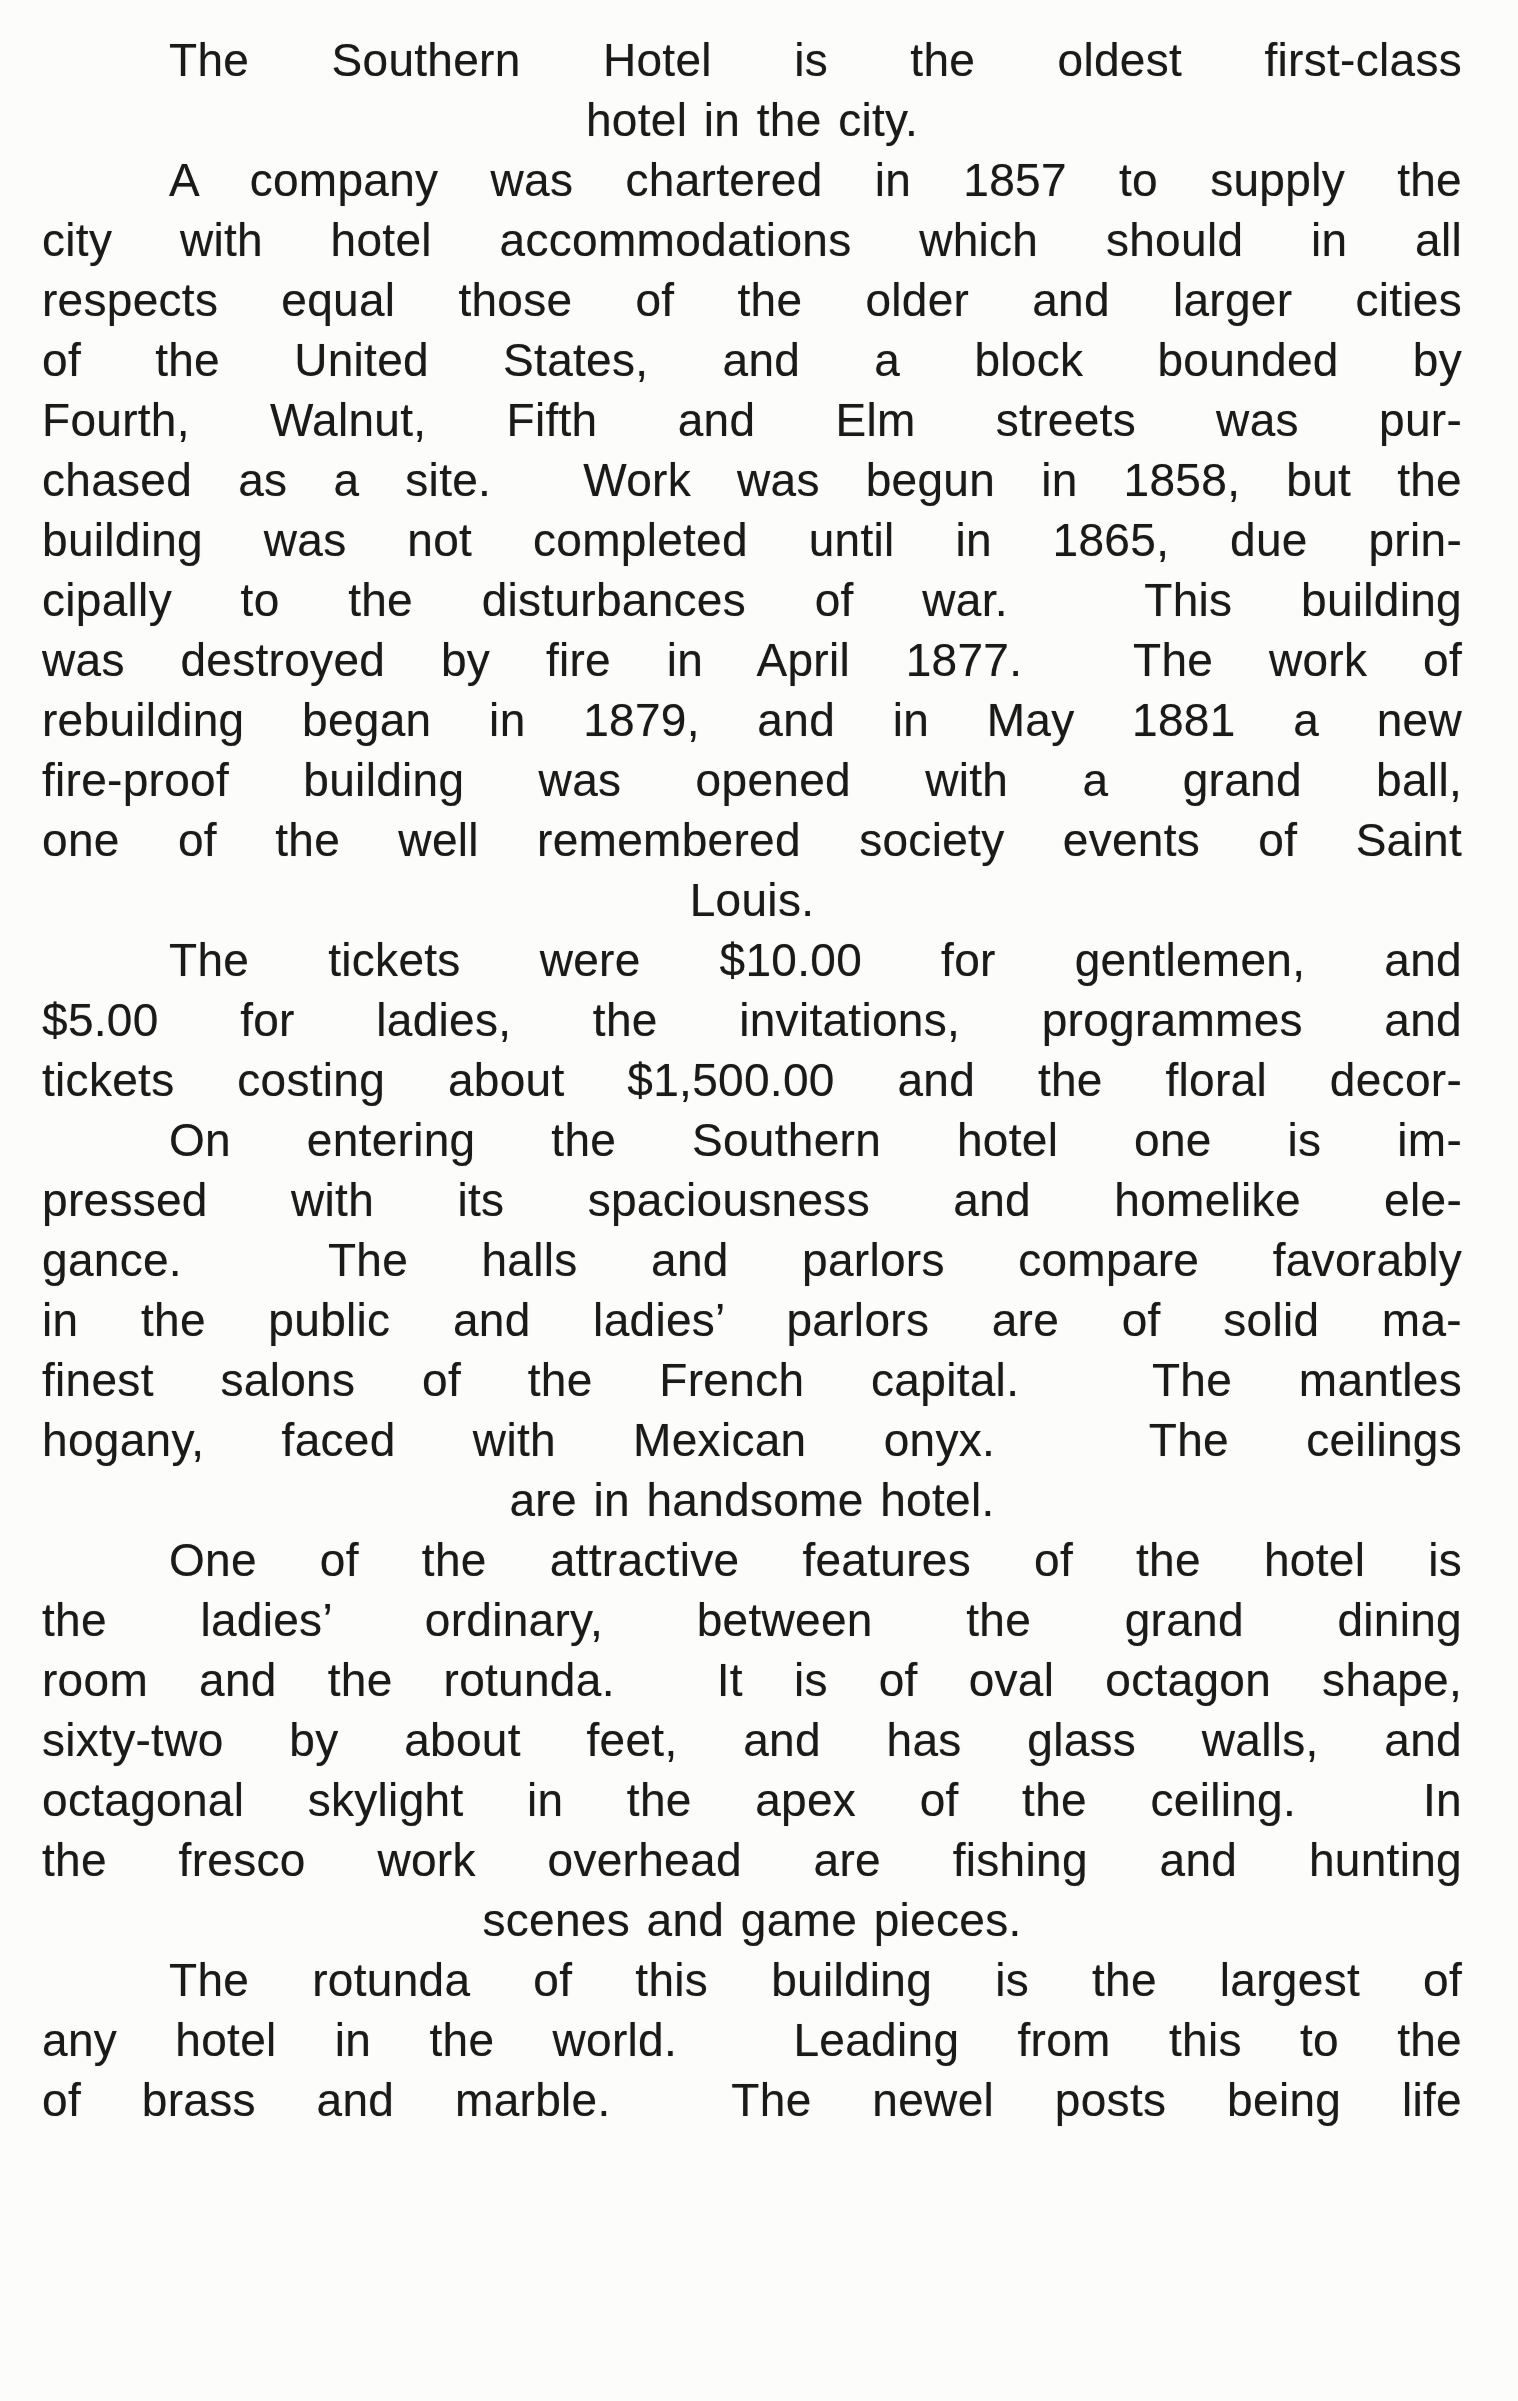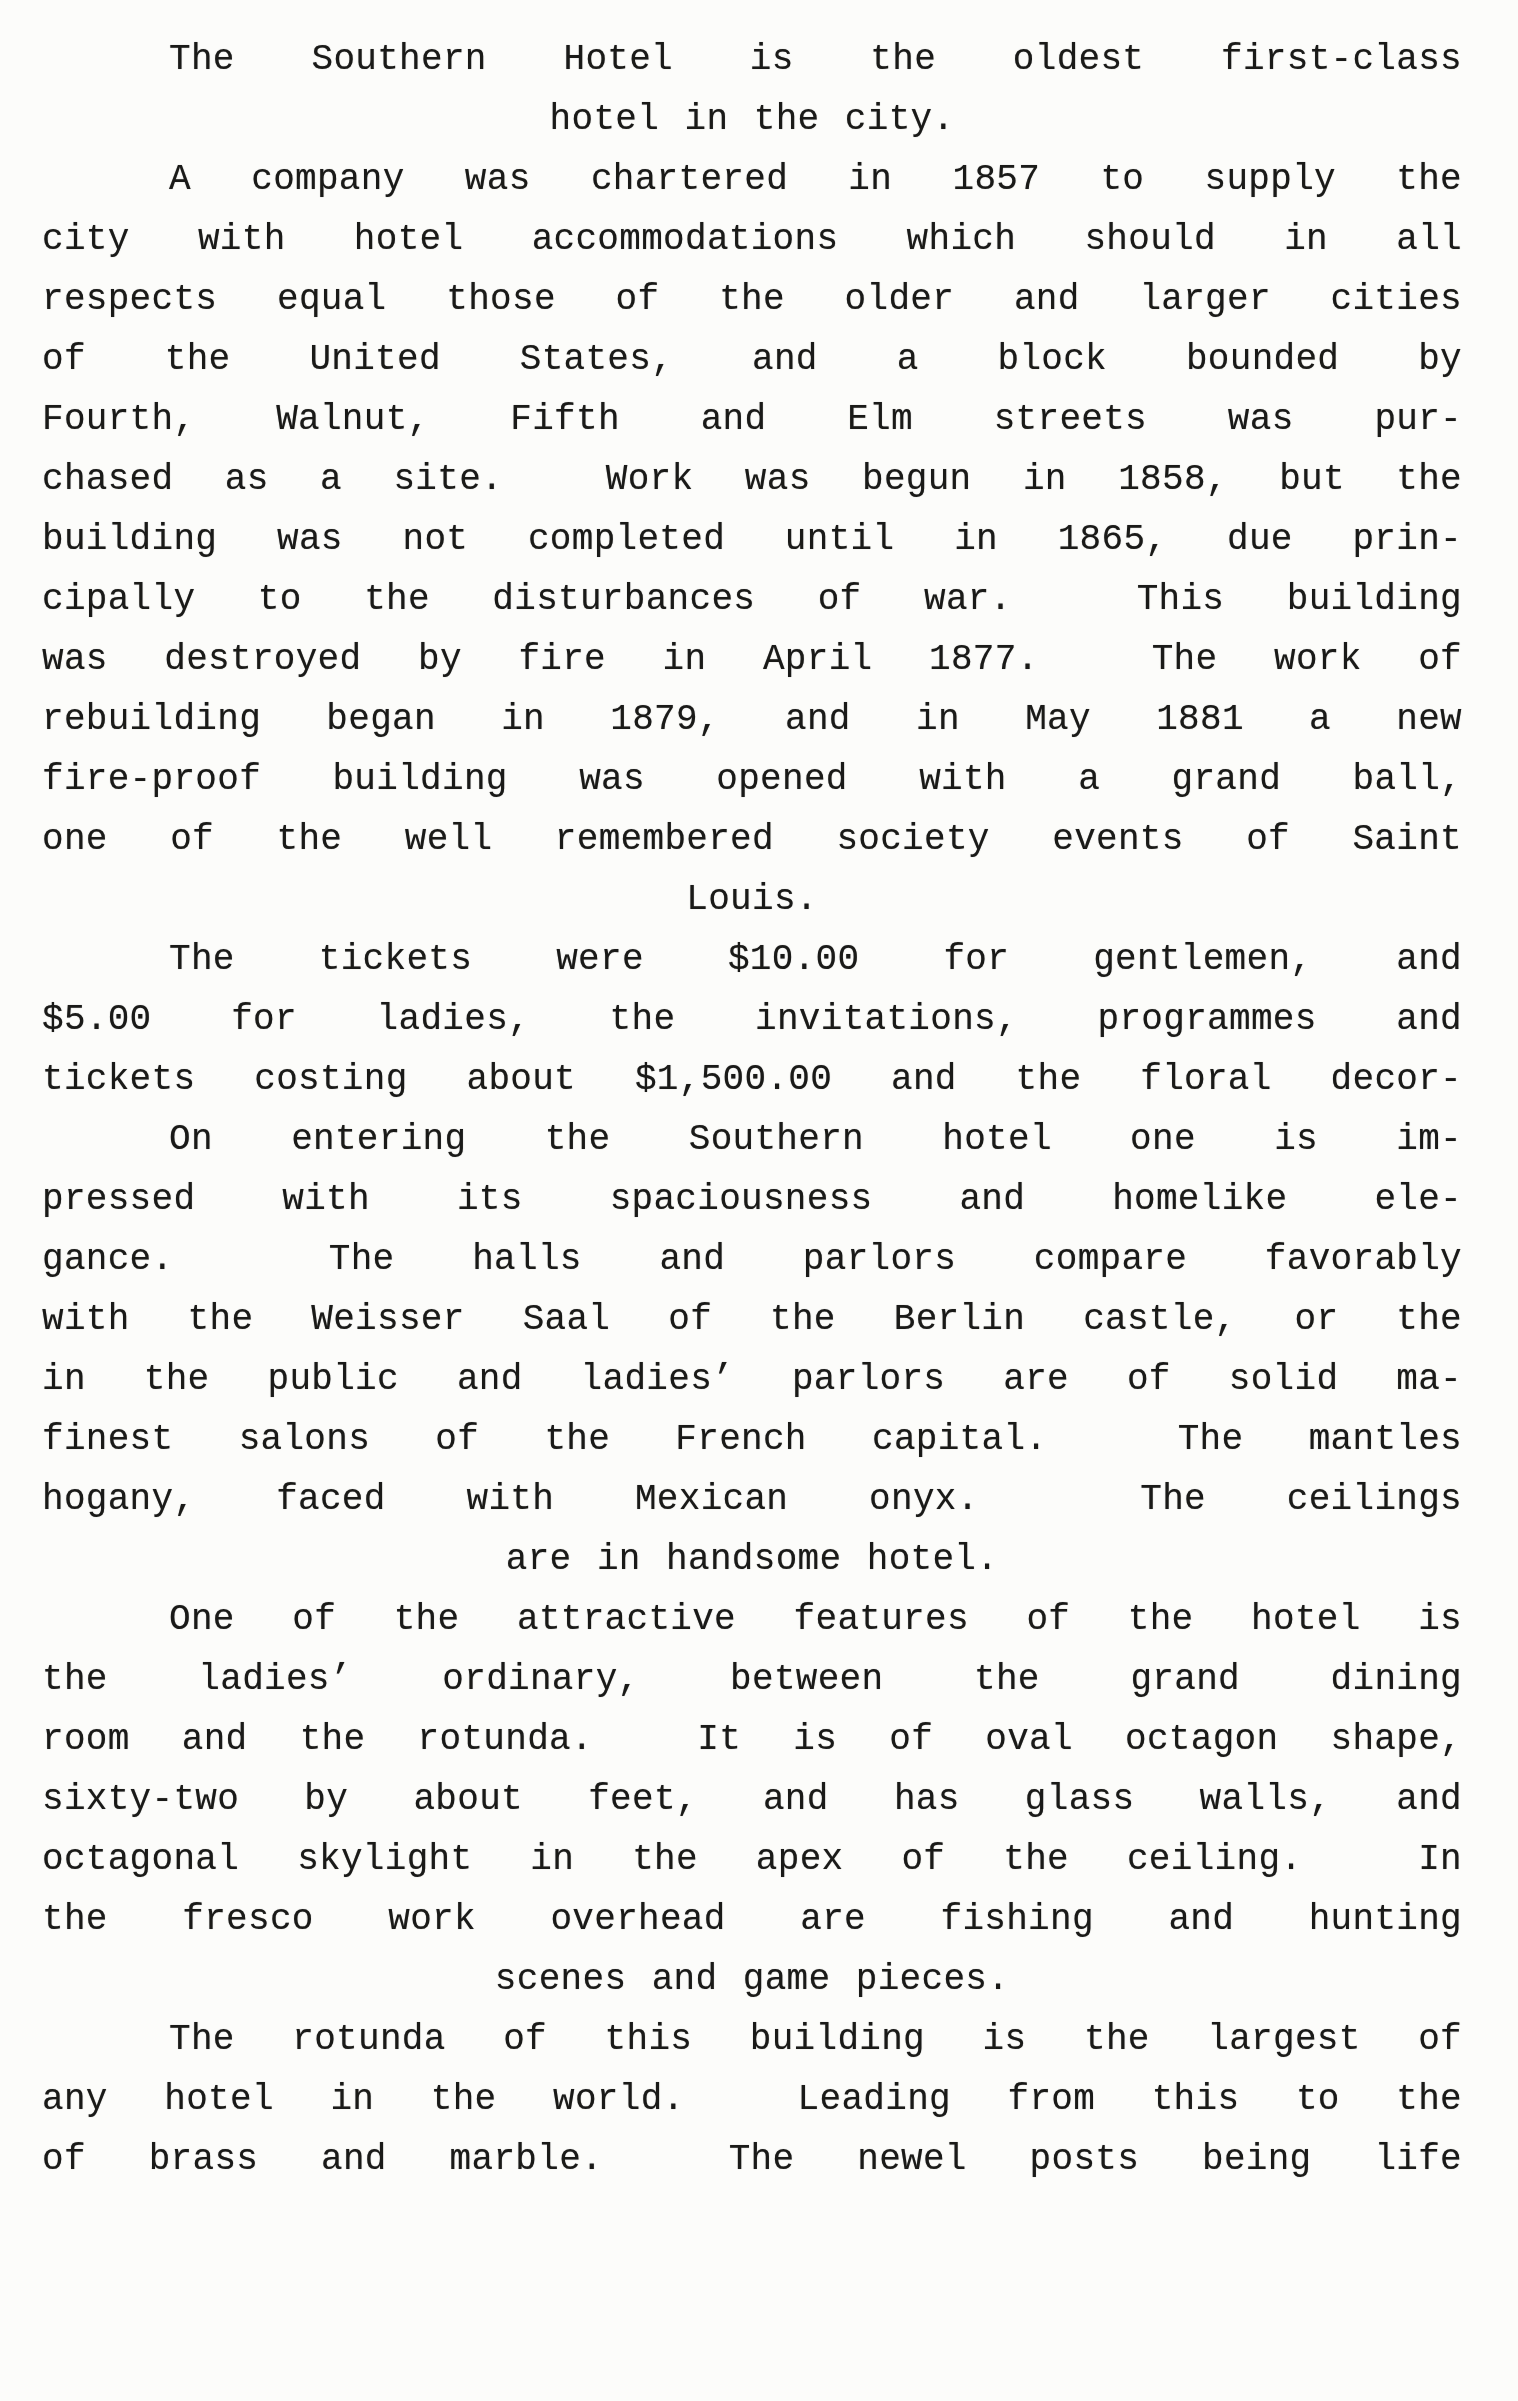--- a/index.html
+++ b/index.html
@@ -16,22 +16,22 @@
   .page {
     position: absolute;
     inset: 0;
     background: #fcfcfa;
   }
   .text-block {
     position: absolute;
     left: 42px;
     top: 30px;
     width: 1420px;
-    font-family: Liberation Mono, monospace;
-    font-size: 36px;
+    font-family: Liberation Sans, sans-serif;
+    font-size: 46px;
     line-height: 60px;
     color: #1a1a18;
     letter-spacing: 0.3px;
     word-spacing: 3.5px;
     text-shadow: 0 0 0.9px rgba(10,10,10,0.45);
   }
   .para {
     margin: 0;
     padding: 0;
   }
@@ -75,21 +75,20 @@
       </div>
       <div class="para">
         <div class="line j ind">The tickets were $10.00 for gentlemen, and</div>
         <div class="line j">$5.00 for ladies, the invitations, programmes and</div>
         <div class="line j">tickets costing about $1,500.00 and the floral decor-</div>
       </div>
       <div class="para">
         <div class="line j ind">On entering the Southern hotel one is im-</div>
         <div class="line j">pressed with its spaciousness and homelike ele-</div>
         <div class="line j">gance.&nbsp; The halls and parlors compare favorably</div>
-        <div class="line j">with the Weisser Saal of the Berlin castle, or the</div>
         <div class="line j">in the public and ladies’ parlors are of solid ma-</div>
         <div class="line j">finest salons of the French capital.&nbsp; The mantles</div>
         <div class="line j">hogany, faced with Mexican onyx.&nbsp; The ceilings</div>
         <div class="line">are in handsome hotel.</div>
       </div>
       <div class="para">
         <div class="line j ind">One of the attractive features of the hotel is</div>
         <div class="line j">the ladies’ ordinary, between the grand dining</div>
         <div class="line j">room and the rotunda.&nbsp; It is of oval octagon shape,</div>
         <div class="line j">sixty-two by about feet, and has glass walls, and</div>

